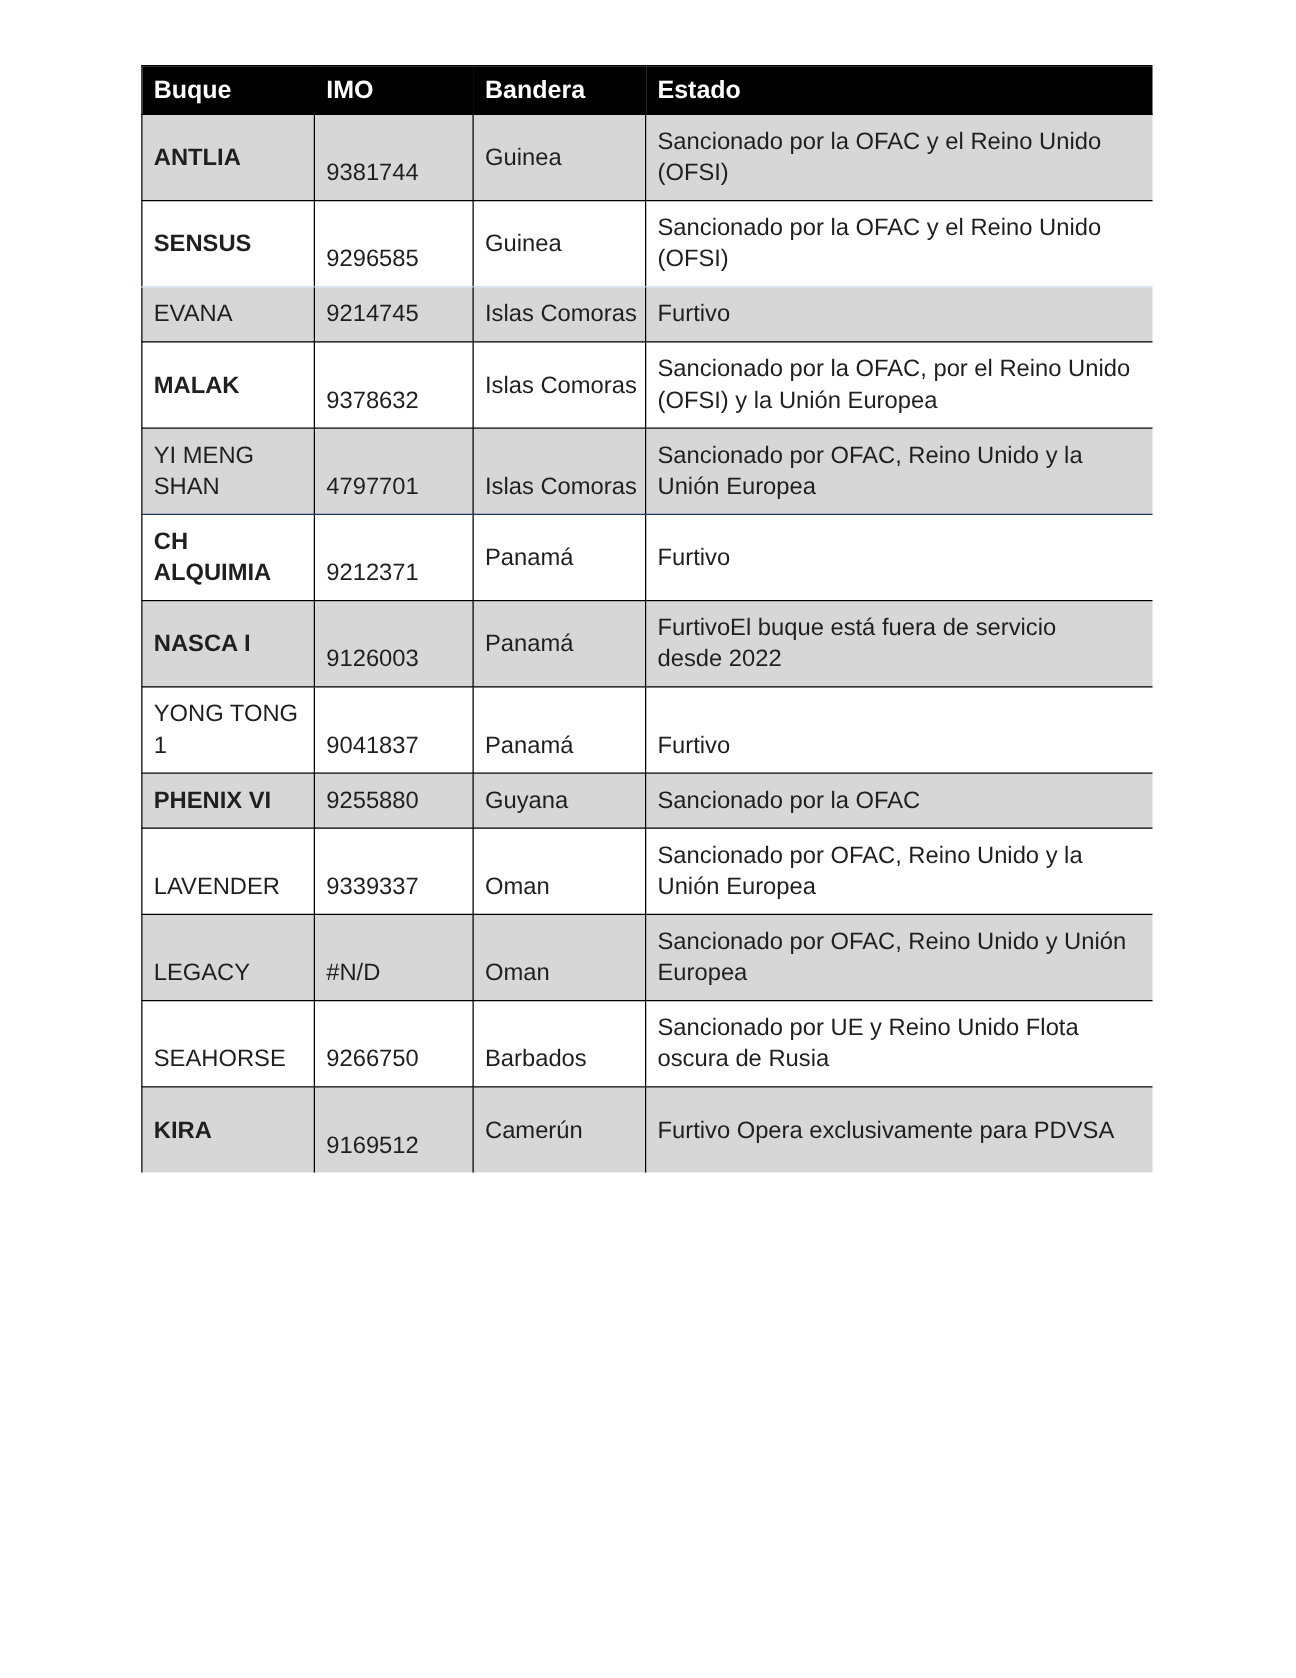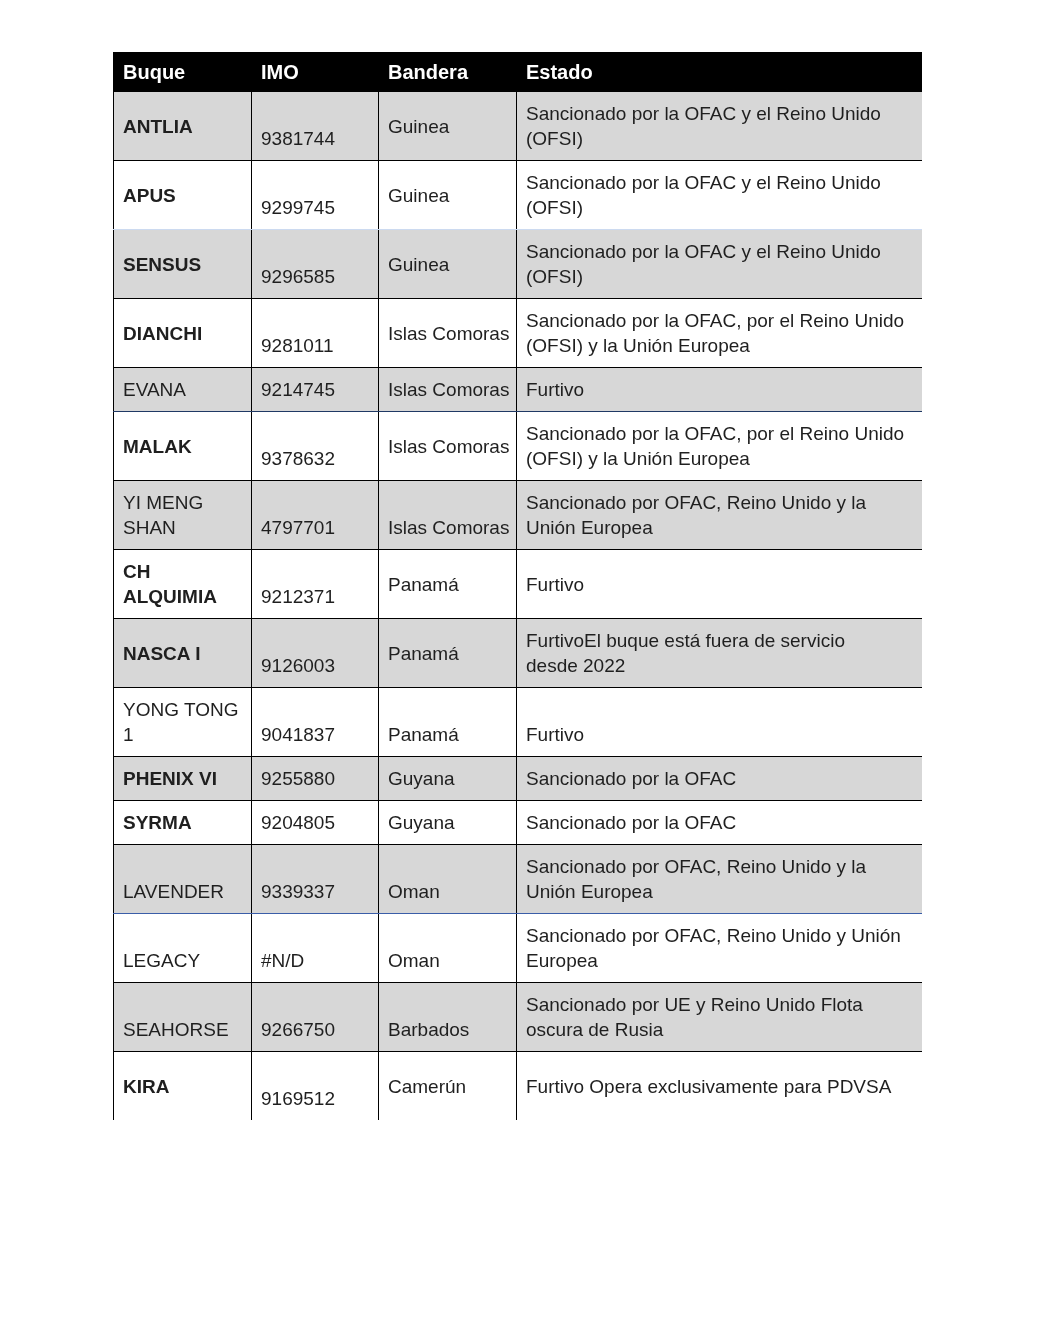--- a/index.html
+++ b/index.html
@@ -88,44 +88,28 @@
     <tbody id="table-body">
         <tr>
     <td class="cell-buque bold">ANTLIA</td>
     <td class="cell-imo">
 9381744</td>
     <td class="cell-bandera">Guinea</td>
     <td class="cell-estado">Sancionado por la OFAC y el Reino Unido
 (OFSI)</td>
   </tr>
         <tr>
-    <td class="cell-buque bold">APUS</td>
-    <td class="cell-imo">
-9299745</td>
-    <td class="cell-bandera">Guinea</td>
-    <td class="cell-estado">Sancionado por la OFAC y el Reino Unido
-(OFSI)</td>
-  </tr>
-        <tr>
     <td class="cell-buque bold">SENSUS</td>
     <td class="cell-imo">
 9296585</td>
     <td class="cell-bandera">Guinea</td>
     <td class="cell-estado">Sancionado por la OFAC y el Reino Unido
 (OFSI)</td>
   </tr>
         <tr>
-    <td class="cell-buque bold">DIANCHI</td>
-    <td class="cell-imo">
-9281011</td>
-    <td class="cell-bandera">Islas Comoras</td>
-    <td class="cell-estado">Sancionado por la OFAC, por el Reino Unido
-(OFSI) y la Unión Europea</td>
-  </tr>
-        <tr>
     <td class="cell-buque">EVANA</td>
     <td class="cell-imo">9214745</td>
     <td class="cell-bandera">Islas Comoras</td>
     <td class="cell-estado">Furtivo</td>
   </tr>
         <tr>
     <td class="cell-buque bold">MALAK</td>
     <td class="cell-imo">
 9378632</td>
     <td class="cell-bandera">Islas Comoras</td>
@@ -164,26 +148,20 @@
     <td class="cell-imo">
 9041837</td>
     <td class="cell-bandera">
 Panamá</td>
     <td class="cell-estado">
 Furtivo</td>
   </tr>
         <tr>
     <td class="cell-buque bold">PHENIX VI</td>
     <td class="cell-imo">9255880</td>
-    <td class="cell-bandera">Guyana</td>
-    <td class="cell-estado">Sancionado por la OFAC</td>
-  </tr>
-        <tr>
-    <td class="cell-buque bold">SYRMA</td>
-    <td class="cell-imo">9204805</td>
     <td class="cell-bandera">Guyana</td>
     <td class="cell-estado">Sancionado por la OFAC</td>
   </tr>
         <tr>
     <td class="cell-buque">
 LAVENDER</td>
     <td class="cell-imo">
 9339337</td>
     <td class="cell-bandera">
 Oman</td>

